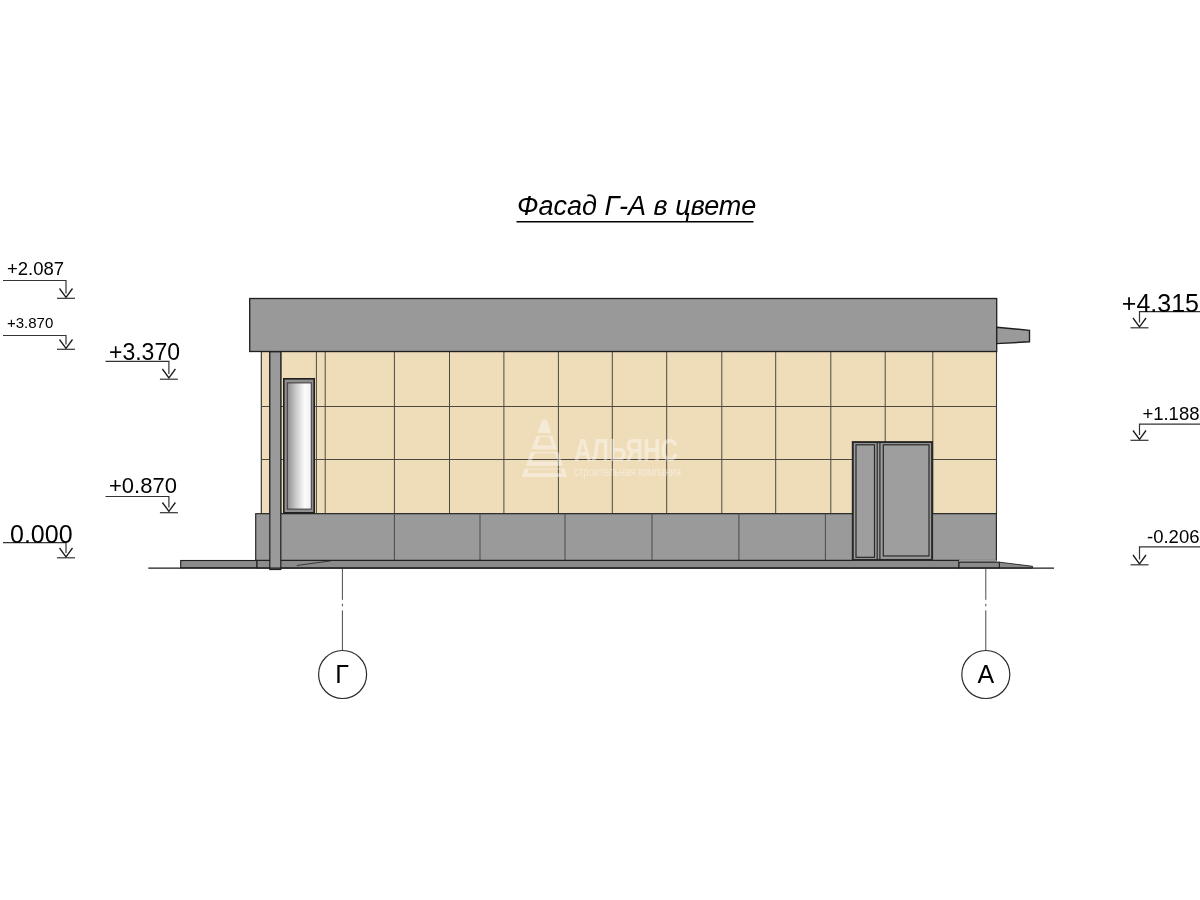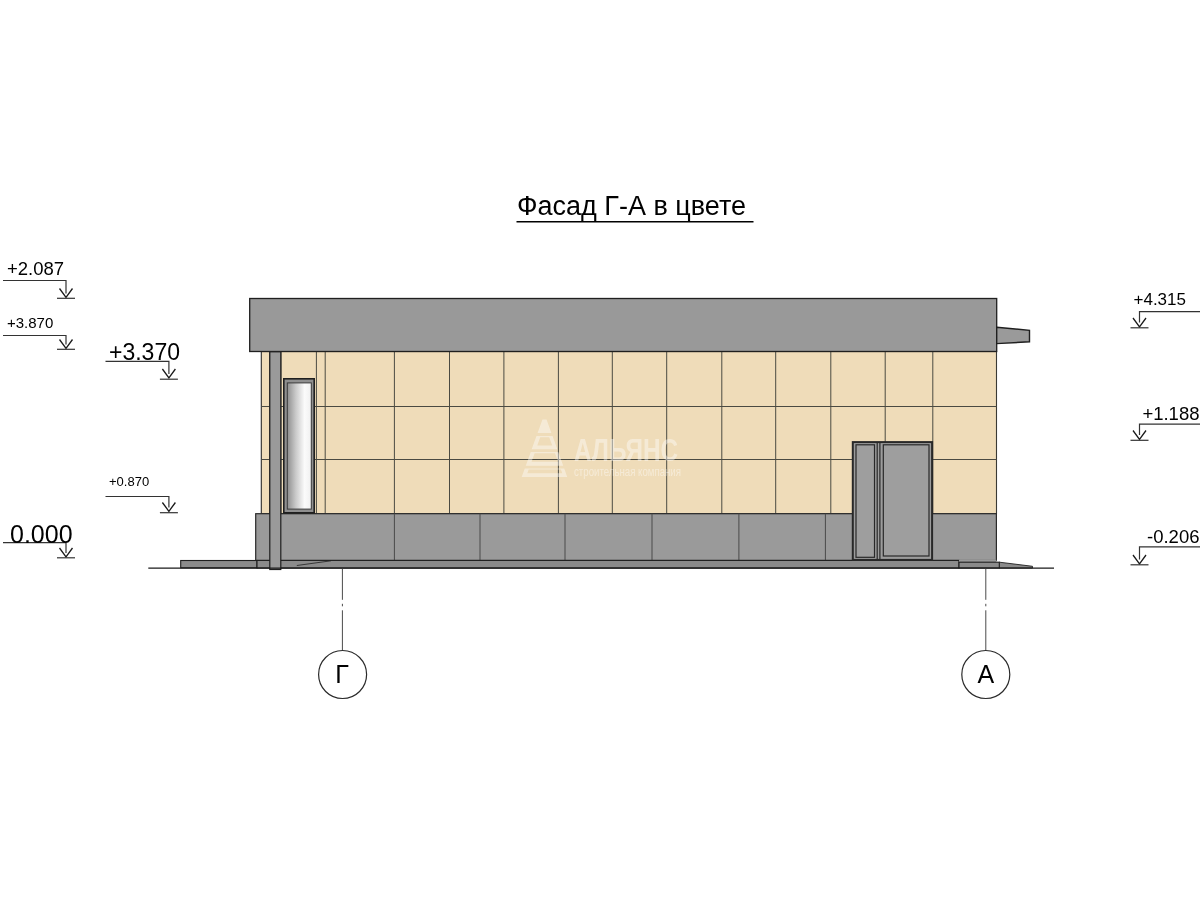--- a/index.html
+++ b/index.html
@@ -153,33 +153,33 @@
     <line x1="342.4" y1="568.8" x2="342.4" y2="650.2" stroke="#4a4a4a" stroke-width="1" stroke-dasharray="31 4 2.5 4 44 0"></line>
     <circle cx="342.6" cy="674.5" r="24" fill="#fff" stroke="#2a2a2a" stroke-width="1.2"></circle>
   </g>
 
   <g>
     <line x1="985.8" y1="568.8" x2="985.8" y2="650.2" stroke="#4a4a4a" stroke-width="1" stroke-dasharray="31 4 2.5 4 44 0"></line>
     <circle cx="985.8" cy="674.5" r="24" fill="#fff" stroke="#2a2a2a" stroke-width="1.2"></circle>
   </g>
 </svg>
 
-<div style="position:absolute;left:517px;top:193.1px;font-size:27px;line-height:1;white-space:nowrap">Фасад Г-А в цвете</div>
+<div style="position:absolute;left:517px;top:193.1px;font-size:27px;font-style:italic;line-height:1;white-space:nowrap">Фасад Г-А в цвете</div>
 
 <div style="position:absolute;left:7px;top:260.3px;font-size:18.5px;line-height:1;white-space:nowrap">+2.087</div>
 
 <div style="position:absolute;left:7px;top:314.8px;font-size:15px;line-height:1;white-space:nowrap">+3.870</div>
 
 <div style="position:absolute;left:109px;top:340.8px;font-size:23px;line-height:1;white-space:nowrap">+3.370</div>
 
-<div style="position:absolute;left:109px;top:475.3px;font-size:13px;line-height:1;white-space:nowrap">+0.870</div>
+<div style="position:absolute;left:109px;top:475.3px;font-size:22px;line-height:1;white-space:nowrap">+0.870</div>
 
 <div style="position:absolute;left:10px;top:521.8px;font-size:25px;line-height:1;white-space:nowrap">0.000</div>
 
-<div style="position:absolute;right:14px;top:290.8px;font-size:17px;line-height:1;white-space:nowrap">+4.315</div>
+<div style="position:absolute;right:1px;top:290.8px;font-size:25px;line-height:1;white-space:nowrap">+4.315</div>
 
 <div style="position:absolute;right:0.5px;top:404.8px;font-size:18.5px;line-height:1;white-space:nowrap">+1.188</div>
 
 <div style="position:absolute;right:0.5px;top:527.8px;font-size:18.5px;line-height:1;white-space:nowrap">-0.206</div>
 
 <div style="position:absolute;left:335.3px;top:661.8px;font-size:25px;line-height:1;white-space:nowrap">Г</div>
 
 <div style="position:absolute;left:977.5px;top:661.8px;font-size:25px;line-height:1;white-space:nowrap">А</div>
 </div>
 

